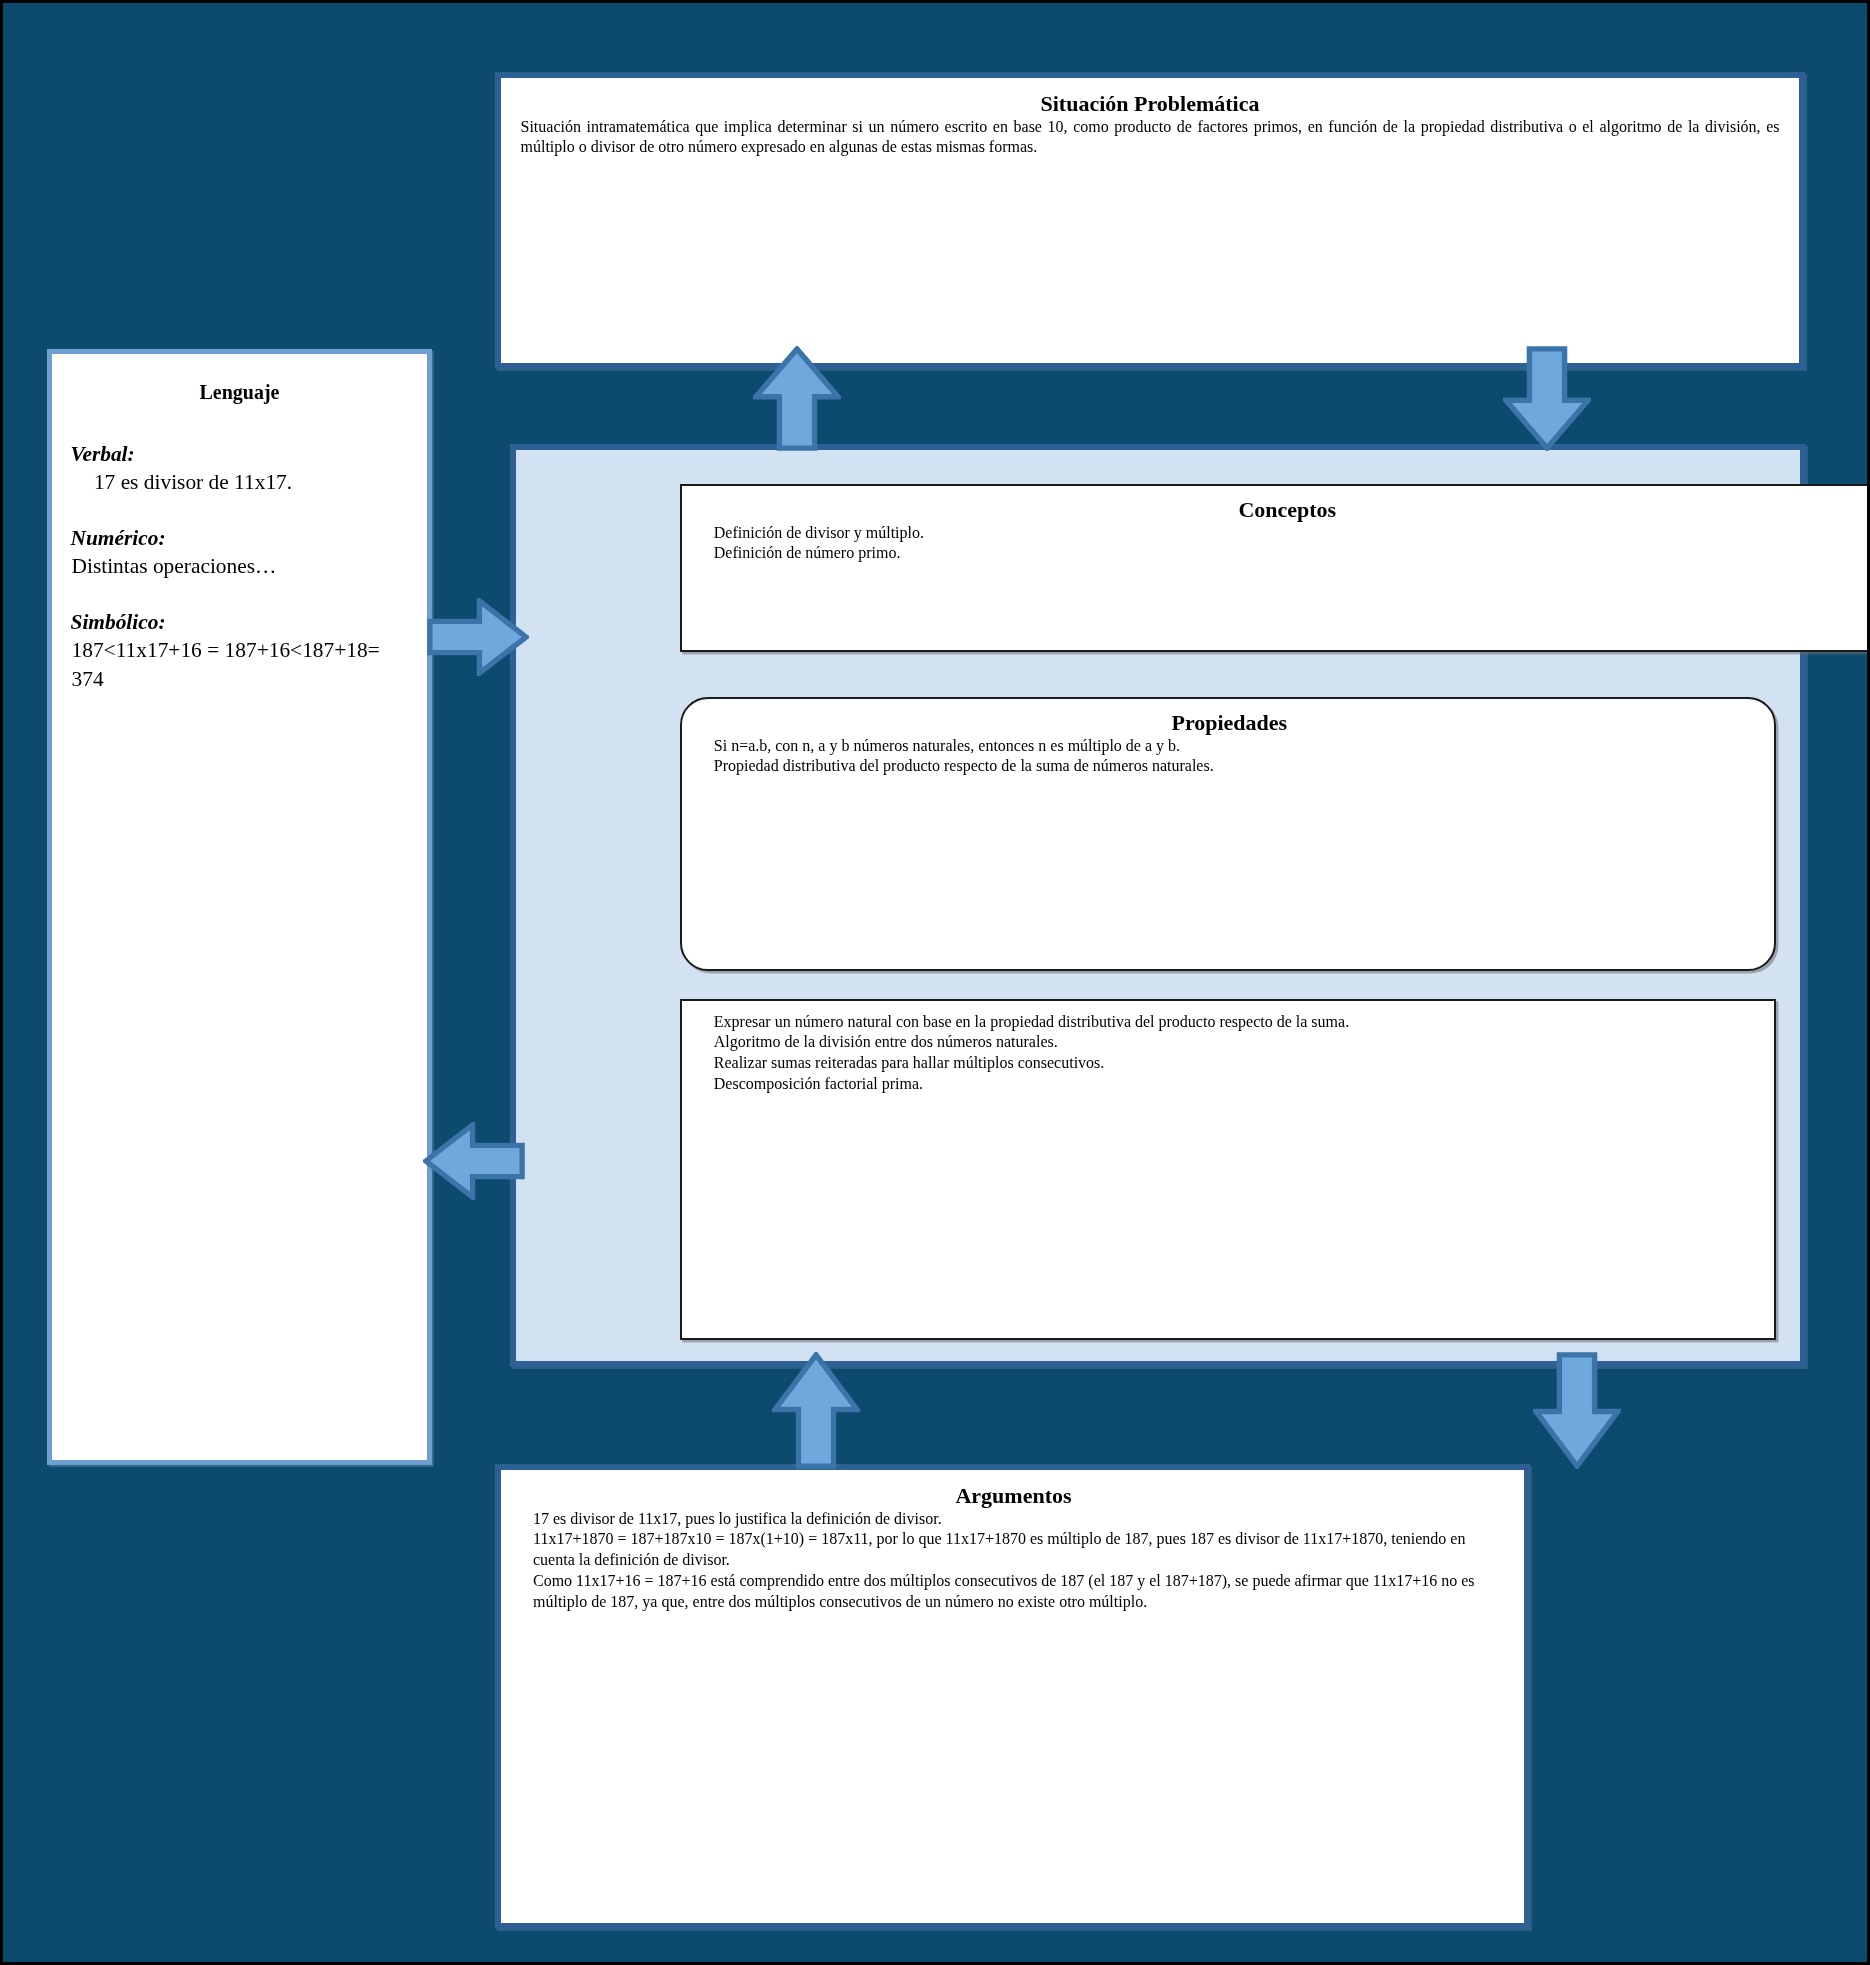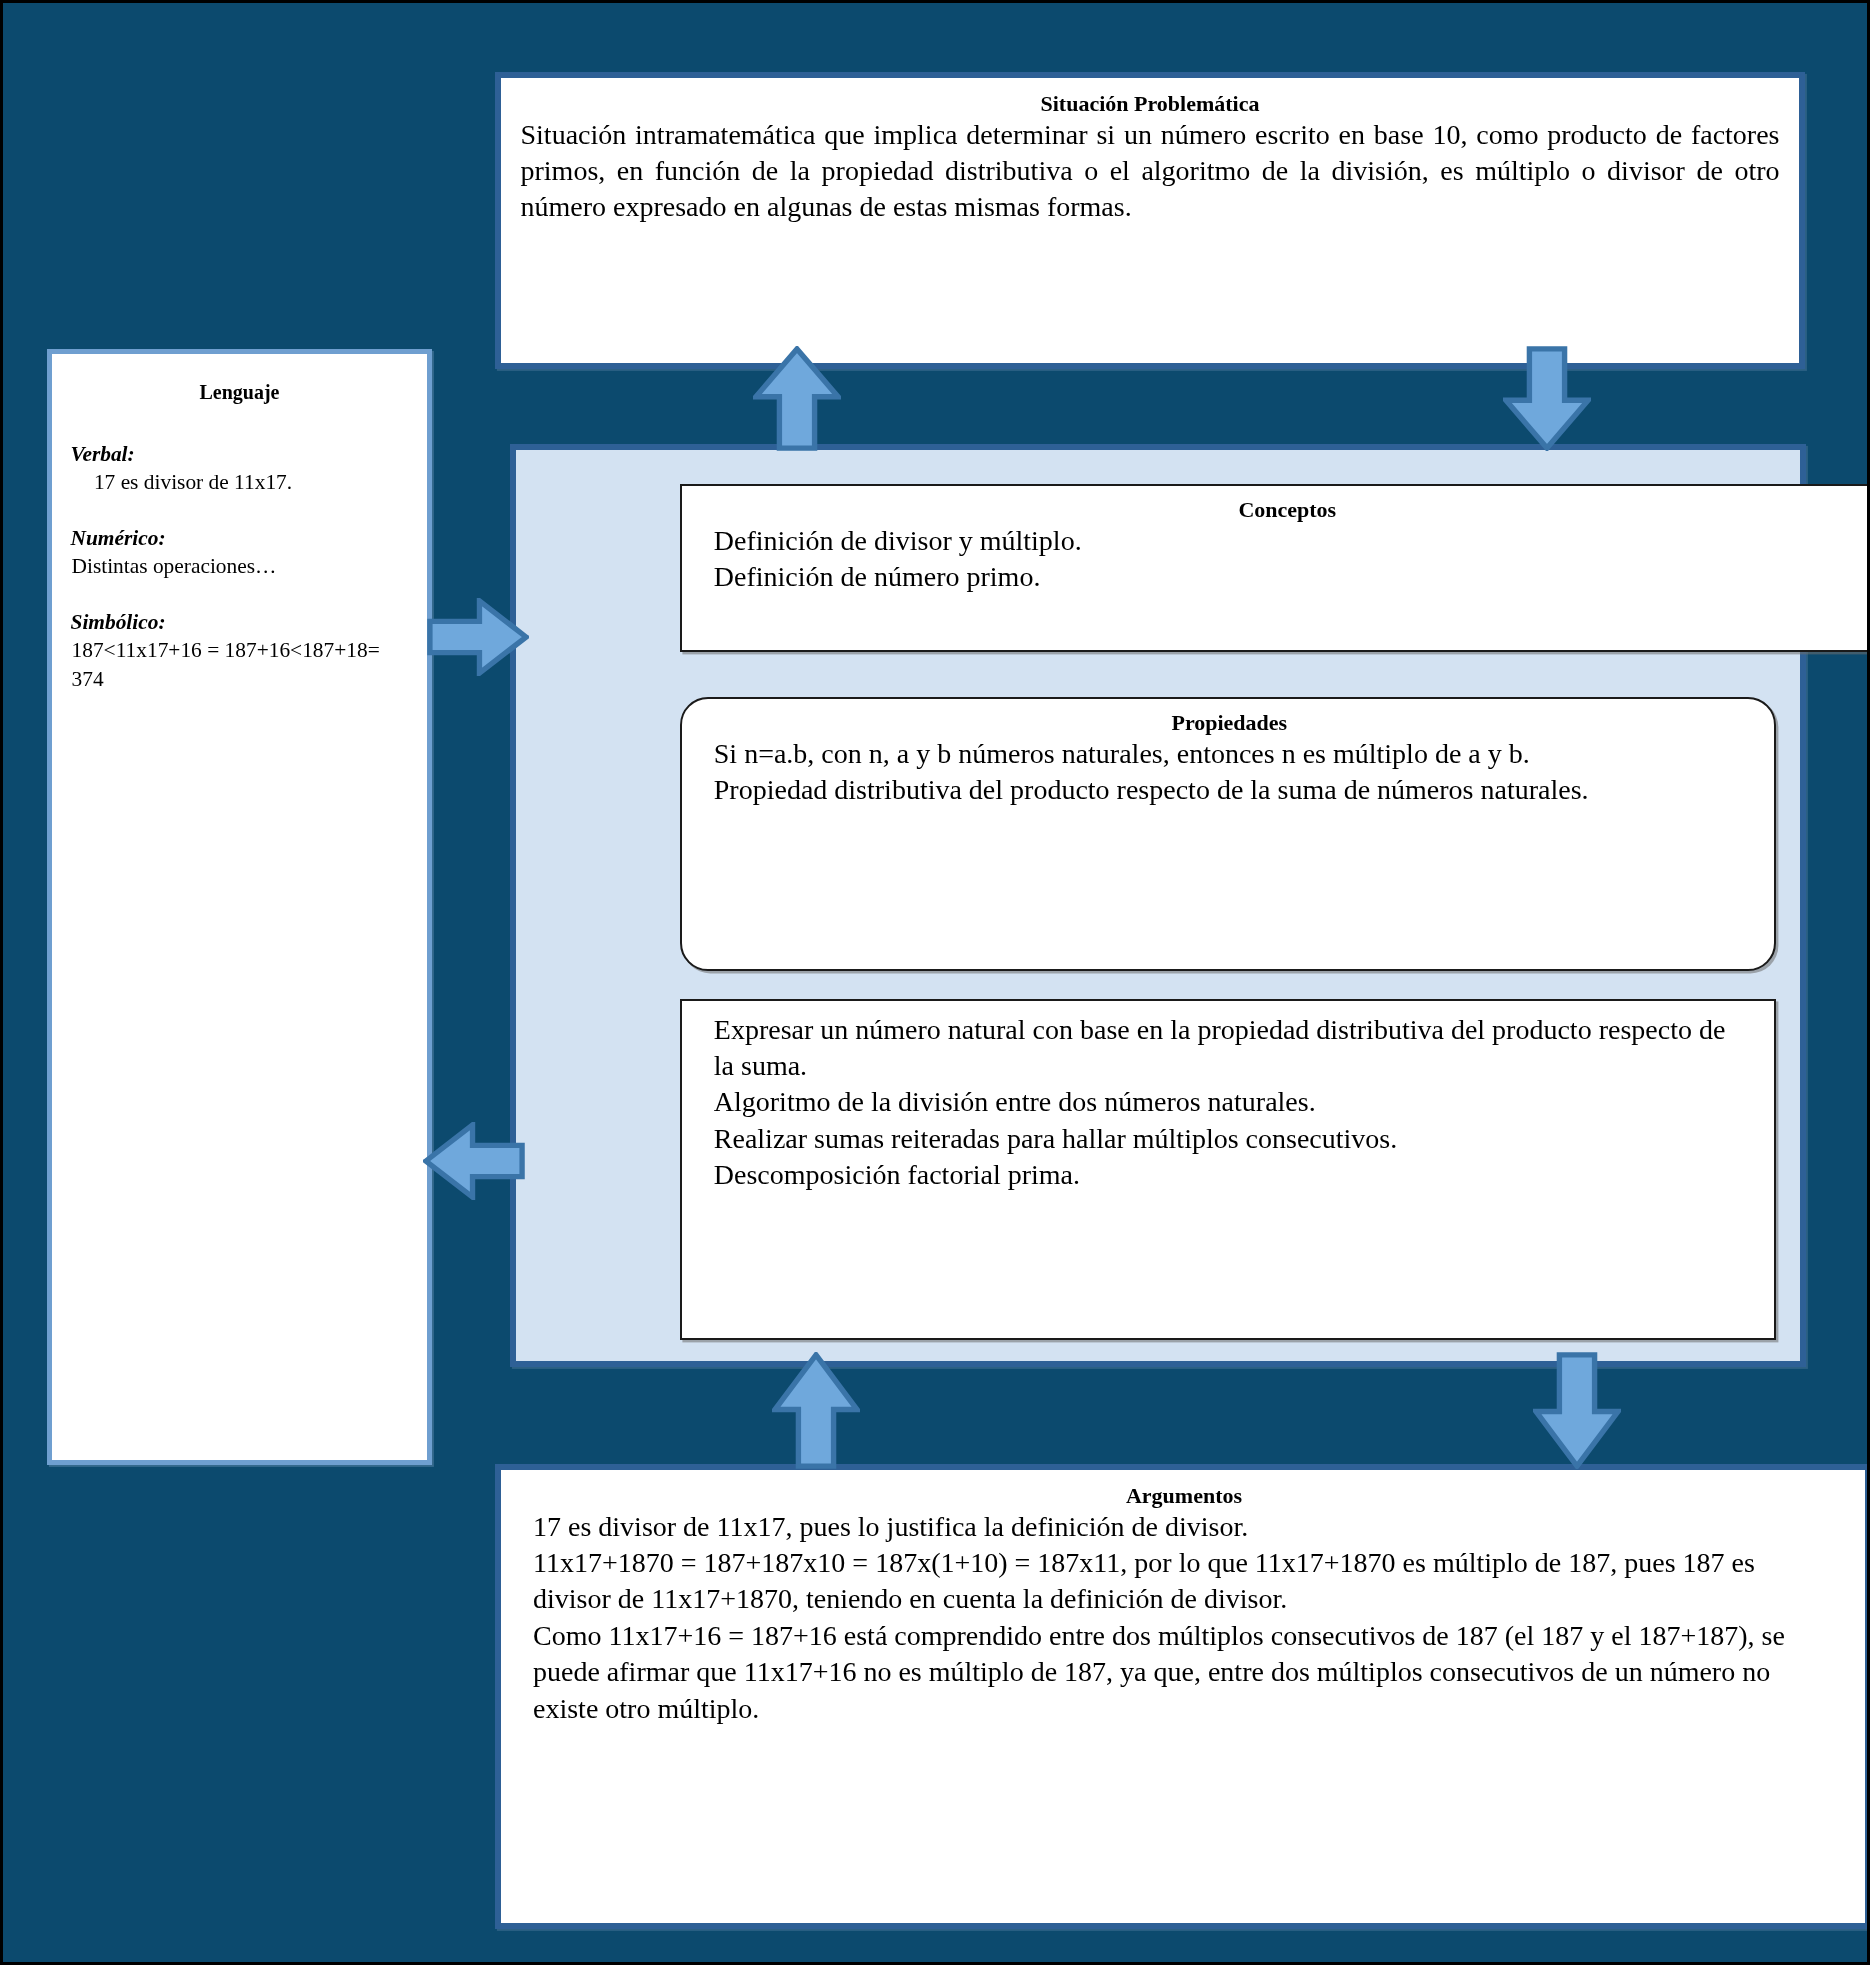--- a/index.html
+++ b/index.html
@@ -54,21 +54,21 @@
   
   .box-title {
     text-align: center;
     font-weight: bold;
     font-size: 22px;
     line-height: 1.18;
     color: #000000;
     margin: 0;
   }
   .box-body {
-    font-size: 28px;
+    font-size: 16px;
     line-height: 1.30;
     color: #000000;
     margin: 0;
     text-align: left;
   }
   .box-body.justify { text-align: justify; }
 
   .pad-situacion { padding: 12.7px 19.5px 0 19.5px; }
   .pad-generic   { padding: 10.7px 22.4px 0 25px; }
   .pad-arg       { padding: 12.7px 30px 0 32px; }
@@ -154,21 +154,21 @@
     <div class="box box-black" style="left:164px; top:549px; width:1096px; height:341px;">
       <div class="pad-generic">
         <p class="box-body" style="padding-left:6.8px;">Expresar un número natural con base en la propiedad distributiva del producto respecto de la suma.</p>
         <p class="box-body" style="padding-left:6.8px;">Algoritmo de la división entre dos números naturales.</p>
         <p class="box-body" style="padding-left:6.8px;">Realizar sumas reiteradas para hallar múltiplos consecutivos.</p>
         <p class="box-body" style="padding-left:6.8px;">Descomposición factorial prima.</p>
       </div>
     </div>
   </div>
 
-  <div class="box box-darkblue" style="left:492px; top:1461px; width:1376px; height:465px;">
+  <div class="box box-darkblue" style="left:492px; top:1461px; width:1035px; height:465px;">
     <div class="pad-arg">
       <p class="box-title">Argumentos</p>
       <p class="box-body">17 es divisor de 11x17, pues lo justifica la definición de divisor.</p>
       <p class="box-body">11x17+1870 = 187+187x10 = 187x(1+10) = 187x11, por lo que 11x17+1870 es múltiplo de 187, pues 187 es divisor de 11x17+1870, teniendo en cuenta la definición de divisor.</p>
       <p class="box-body">Como 11x17+16 = 187+16 está comprendido entre dos múltiplos consecutivos de 187 (el 187 y el 187+187), se puede afirmar que 11x17+16 no es múltiplo de 187, ya que, entre dos múltiplos consecutivos de un número no existe otro múltiplo.</p>
     </div>
   </div>
 
   <div class="arrow" style="left:750px; top:343px; width:88px; height:105px;">
     <svg viewBox="0 0 180 215" preserveAspectRatio="none">

